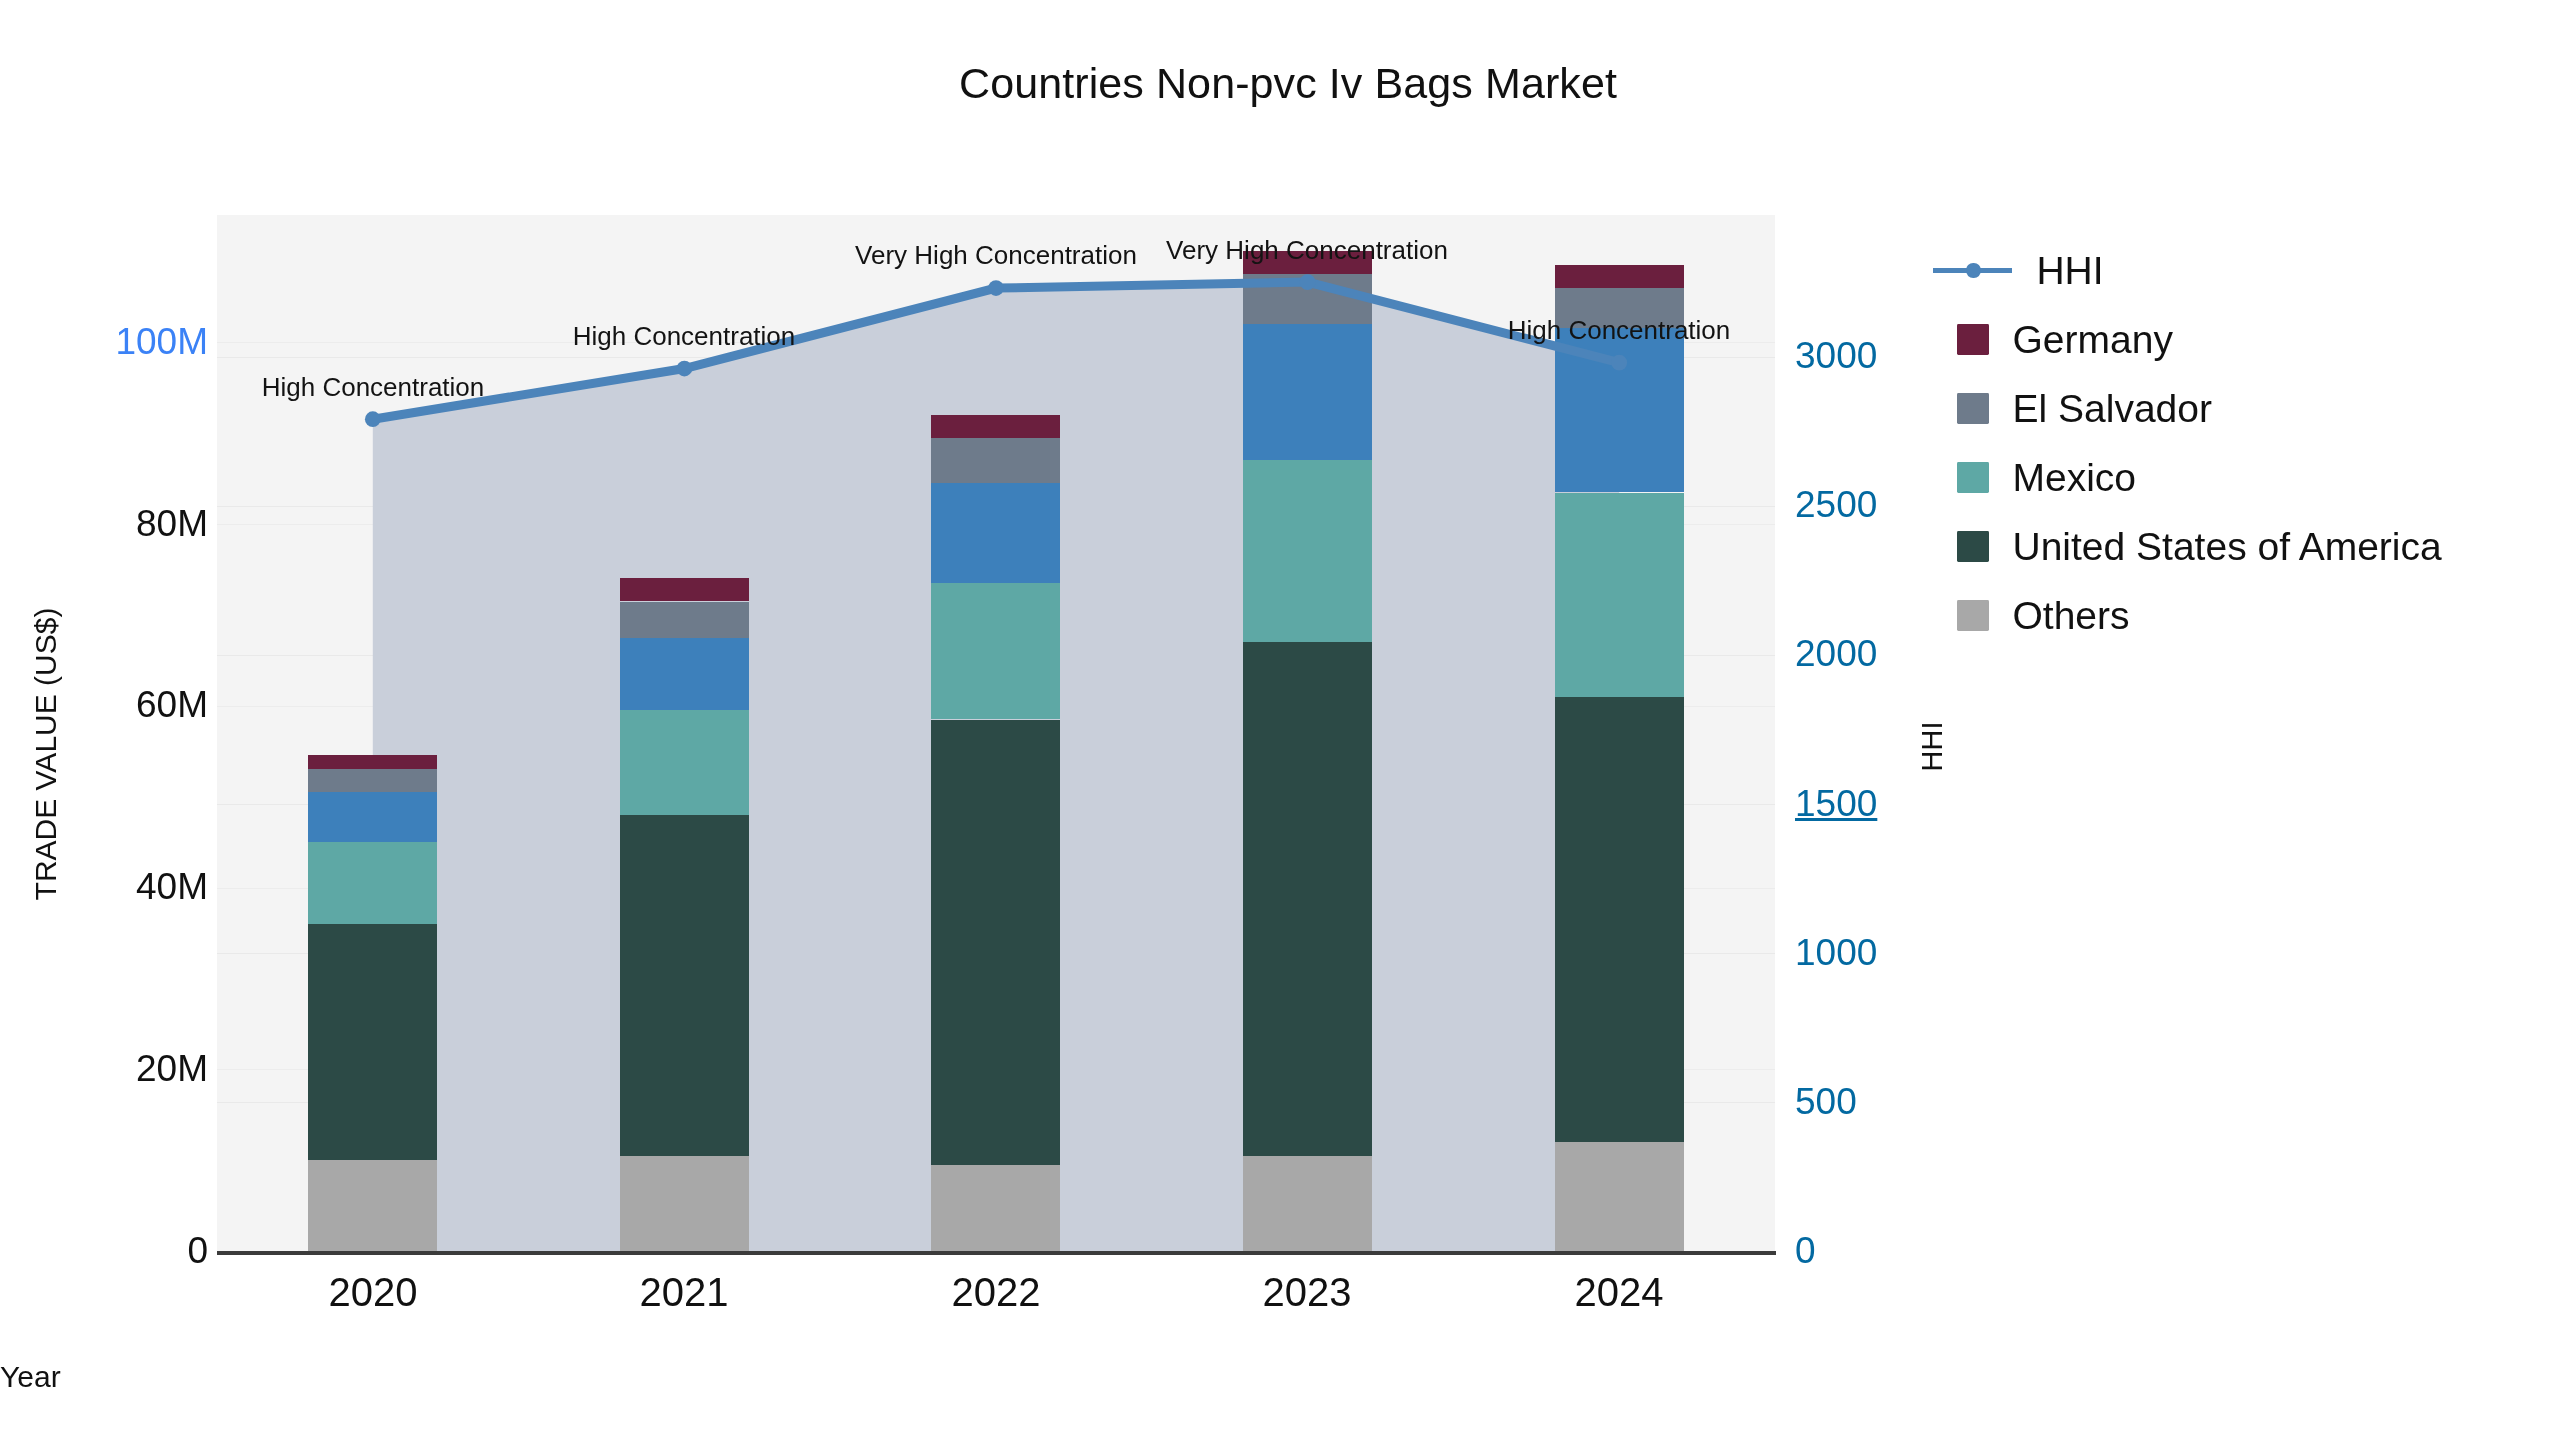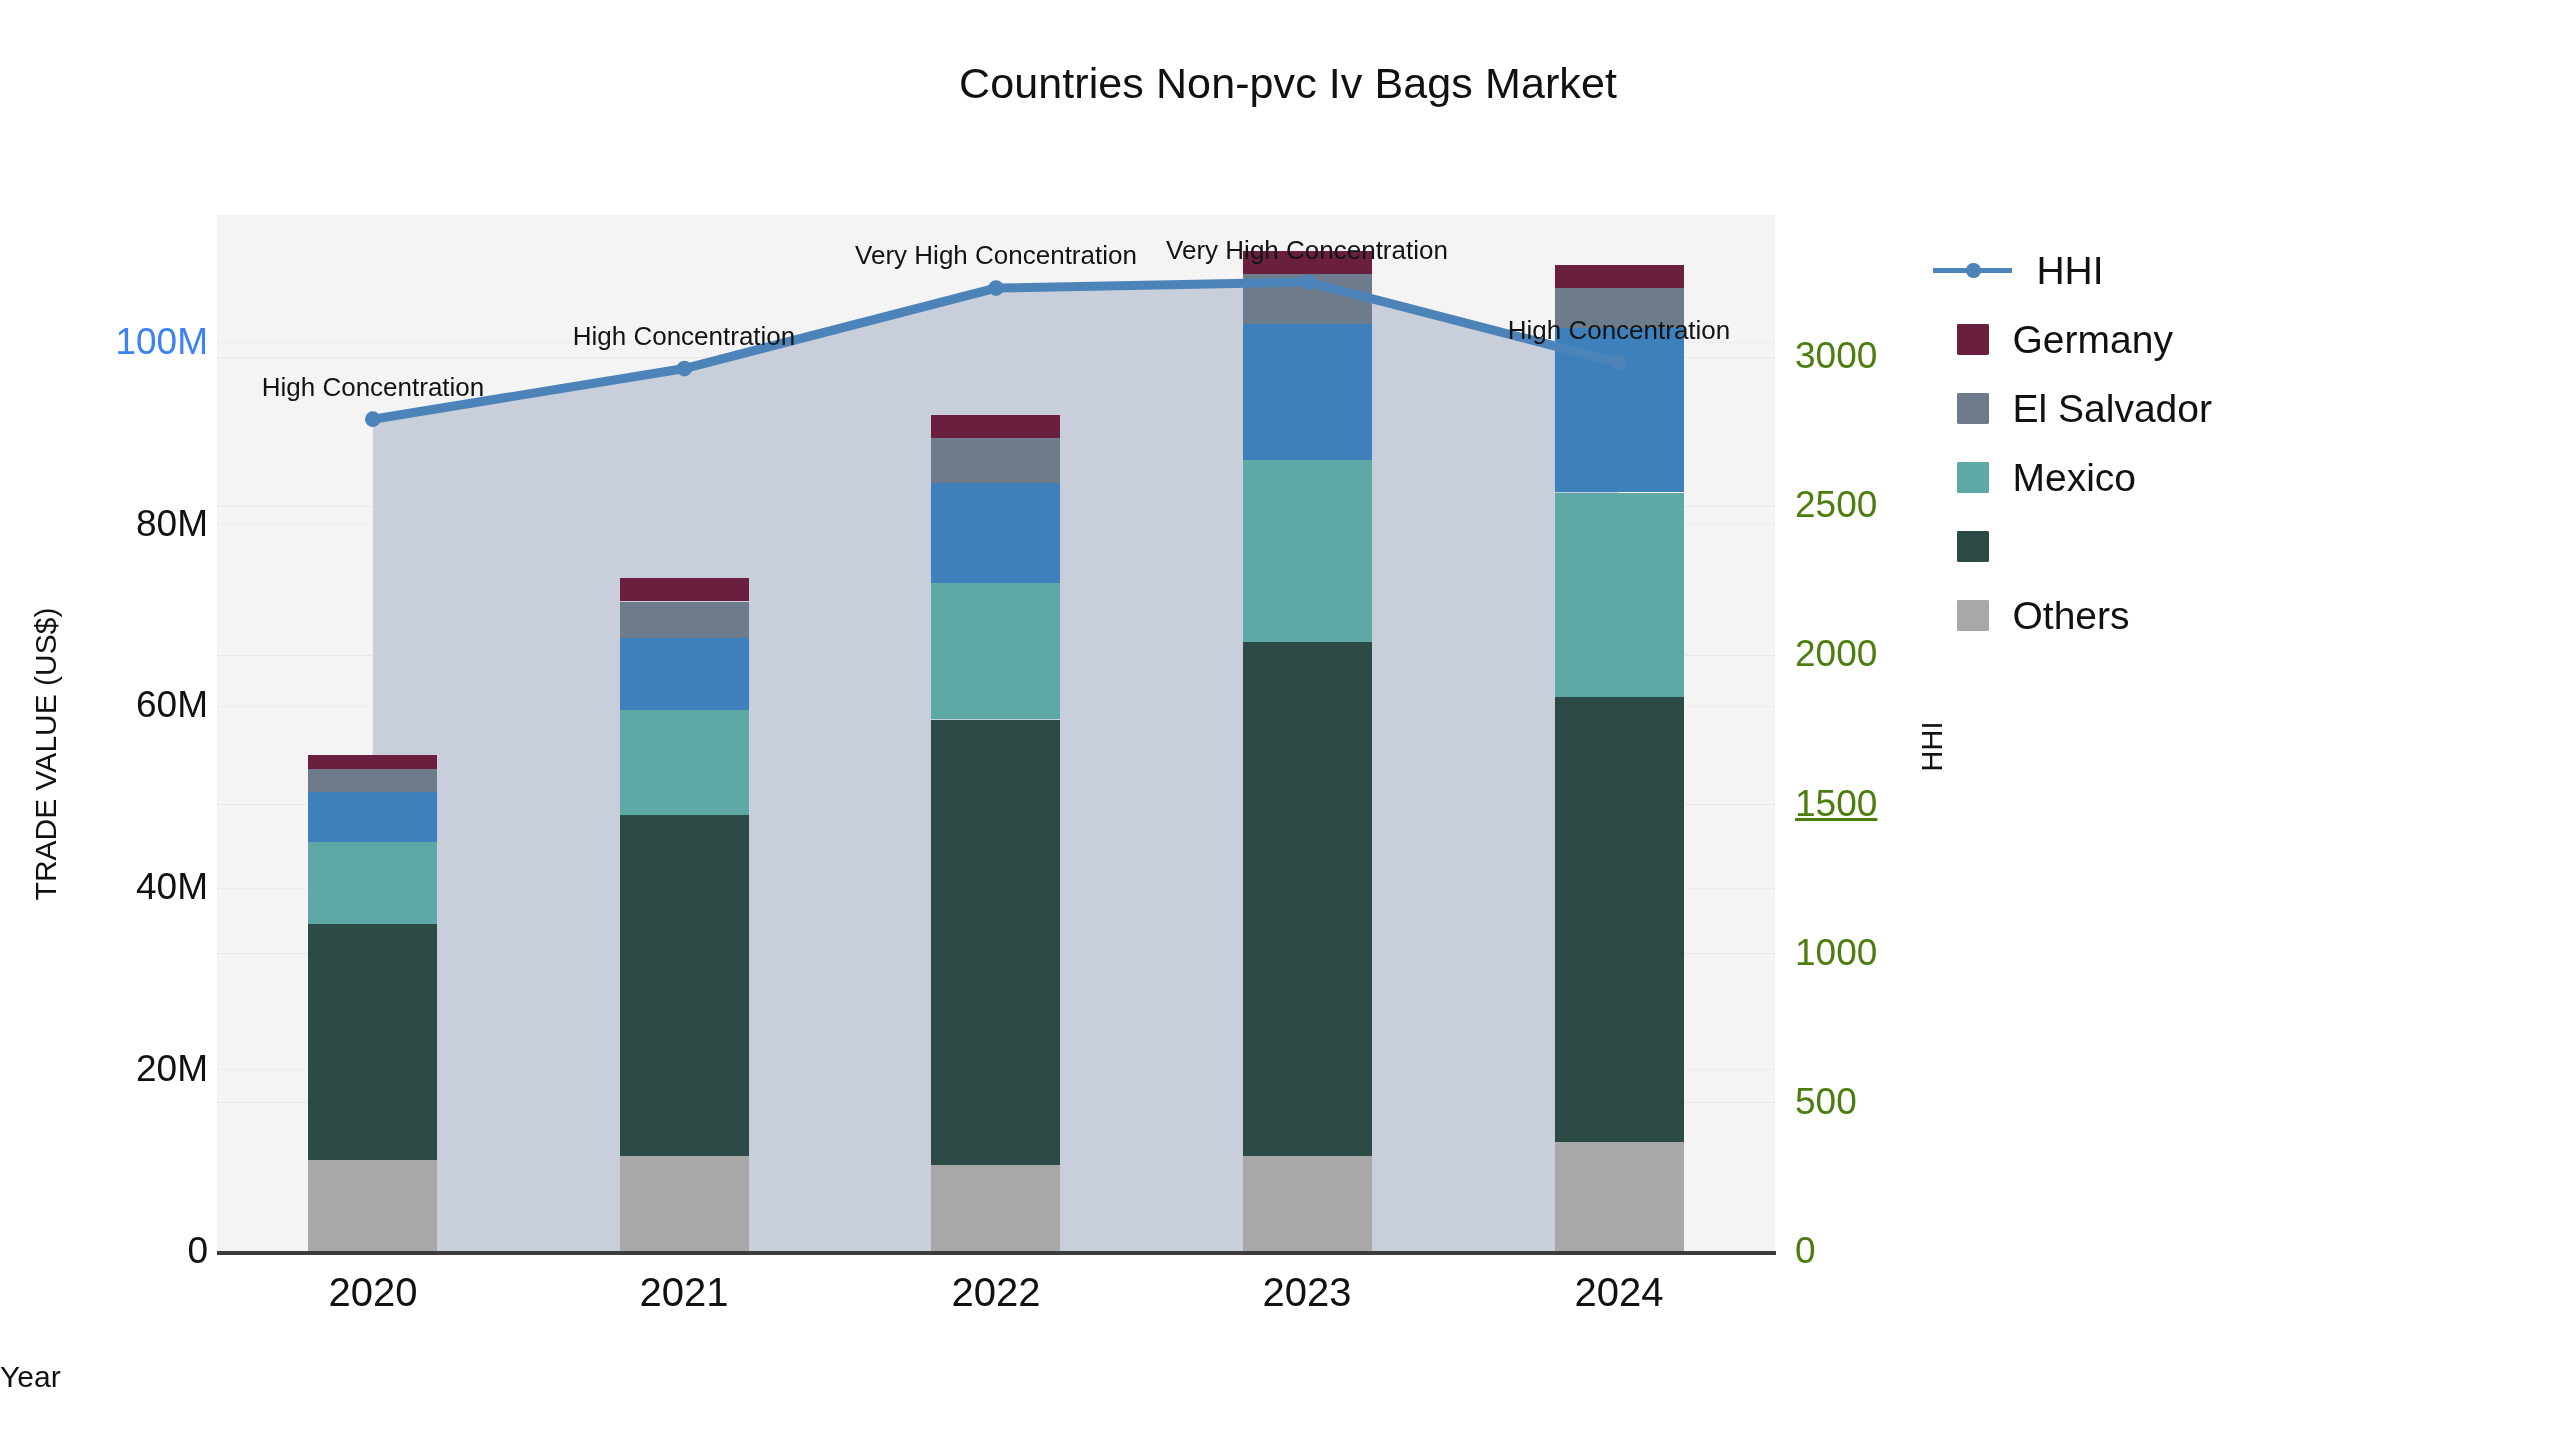--- a/index.html
+++ b/index.html
@@ -59,21 +59,21 @@
   }
 
   
   .axis-line-x{
     position:absolute;left:217px;top:1251px;width:1559px;height:3.6px;
     background:#3b3b3b;
   }
   .ytick-left-wrap{position:absolute;left:0;width:208px;text-align:right;}
   .ytick-right{
     position:absolute; left:1795px;
-    font-size:37px;color:#4d7c0f;white-space:nowrap;
+    font-size:37px;color:#0369a1;white-space:nowrap;
     transform:translateY(-50%);
   }
   .xtick{
     position:absolute; top:1270px;
     font-size:40px;color:#111;
     transform:translateX(-50%);
   }
   .axis-title-x{
     position:absolute; left:0; right:859px; top:1360px;
     text-align:left;font-size:30px;color:#111;
@@ -262,20 +262,21 @@
       <div class="legend-row">
         <span class="legend-swatch" style="background: rgb(110, 123, 139);"></span>
         <span class="legend-label">El Salvador</span>
       </div>
       <div class="legend-row">
         <span class="legend-swatch" style="background: rgb(94, 168, 165);"></span>
         <span class="legend-label">Mexico</span>
       </div>
       <div class="legend-row">
         <span class="legend-swatch" style="background: rgb(44, 74, 70);"></span>
+        <span class="legend-label">United States of America</span>
       </div>
       <div class="legend-row">
         <span class="legend-swatch" style="background: rgb(168, 168, 168);"></span>
         <span class="legend-label">Others</span>
       </div>
     </div>
 
 </div>
 
 

